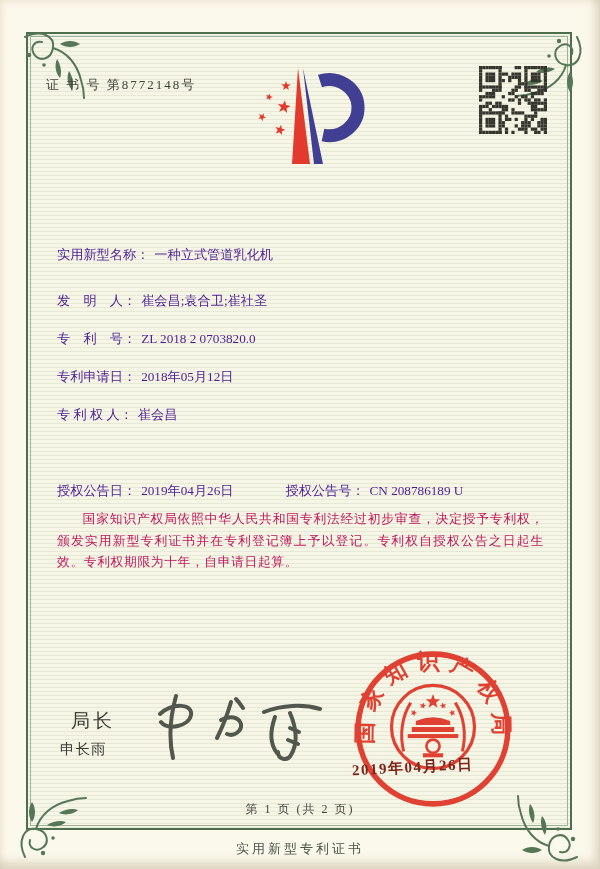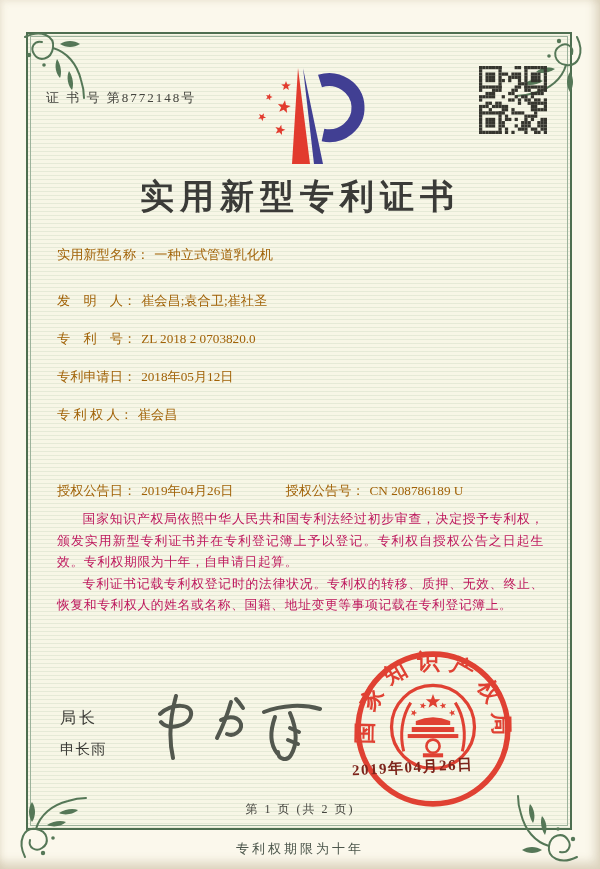--- a/index.html
+++ b/index.html
@@ -18,33 +18,33 @@
       repeating-linear-gradient(0deg, rgba(110,150,110,.13) 0px, rgba(110,150,110,.13) 1px, rgba(255,255,255,0) 1px, rgba(255,255,255,0) 4px),
       #f7f6e6;
     box-sizing:border-box;
   }
   .frame-inner{position:absolute;inset:2px;border:1px solid #9cb29b;}
   .ornament{position:absolute;width:72px;height:72px;pointer-events:none;}
   .orn-tl{left:-10px;top:-4px;transform:rotate(90deg);}
   .orn-tr{left:484px;top:-4px;transform:rotate(180deg);}
   .orn-bl{left:-10px;top:758px;}
   .orn-br{left:484px;top:758px;transform:rotate(270deg);}
-  .cert-no{position:absolute;left:46px;top:76px;font-size:13px;letter-spacing:2px;color:#44443e;margin-top:13px;}
+  .cert-no{position:absolute;left:46px;top:76px;font-size:13px;letter-spacing:2px;color:#44443e;}
   .logo{position:absolute;left:236px;top:66px;width:130px;height:106px;}
   .qr{position:absolute;left:479px;top:66px;width:68px;height:68px;}
   .title{
     position:absolute;left:0;top:174px;width:600px;margin:0;
     text-align:center;font-size:34px;font-weight:700;color:#3b3b38;letter-spacing:6px;
   }
-  .row{position:absolute;left:57px;font-size:13.2px;color:#a16207;white-space:nowrap;}
+  .row{position:absolute;left:57px;font-size:13.2px;color:#4c1d95;white-space:nowrap;}
   .row .val{margin-left:5px;}
   .row .lbl2{margin-left:52px;}
   .paras{position:absolute;left:57px;top:509px;width:487px;color:#be185d;}
   .paras p{margin:0;font-size:12.8px;line-height:21.5px;text-indent:2em;text-align:justify;letter-spacing:.6px;}
-  .sig-role{position:absolute;left:60px;top:708px;font-size:16px;color:#3c3c37;letter-spacing:3px;font-family:Liberation Mono, monospace;}
+  .sig-role{position:absolute;left:71px;top:708px;font-size:19px;color:#3c3c37;letter-spacing:3px;font-family:Liberation Mono, monospace;}
   .sig-name{position:absolute;left:60px;top:740px;font-size:14.5px;color:#3c3c37;letter-spacing:1px;}
   .sig-hand{position:absolute;left:138px;top:686px;}
   .seal{position:absolute;left:348px;top:644px;width:170px;height:170px;opacity:.95;}
   .seal-date{
     position:absolute;left:352px;top:758px;font-size:15px;font-weight:700;
     color:#7d241b;letter-spacing:1.5px;transform:rotate(-3deg);z-index:5;
   }
   .page-no{position:absolute;left:0;top:801px;width:600px;text-align:center;font-size:12px;color:#45453f;letter-spacing:2px;}
   .back-note{position:absolute;left:0;top:840px;width:600px;text-align:center;font-size:13px;color:#4c564b;letter-spacing:3px;}
 </style>
@@ -343,21 +343,20 @@
         <rect x="6.48" y="58.29" width="3.24" height="3.24" fill="#35352e"></rect>
         <rect x="9.71" y="51.81" width="3.24" height="3.24" fill="#35352e"></rect>
         <rect x="9.71" y="55.05" width="3.24" height="3.24" fill="#35352e"></rect>
         <rect x="9.71" y="58.29" width="3.24" height="3.24" fill="#35352e"></rect>
         <rect x="12.95" y="51.81" width="3.24" height="3.24" fill="#35352e"></rect>
         <rect x="12.95" y="55.05" width="3.24" height="3.24" fill="#35352e"></rect>
         <rect x="12.95" y="58.29" width="3.24" height="3.24" fill="#35352e"></rect>
       </svg>
   </div>
 
-  <h1 class="title">实用新型专利证书</h1>
 
   <div class="row" style="top:246px">
     <span class="lbl">实用新型名称：</span><span class="val">一种立式管道乳化机</span>
   </div>
   <div class="row" style="top:292px">
     <span class="lbl">发　明　人：</span><span class="val">崔会昌;袁合卫;崔社圣</span>
   </div>
   <div class="row" style="top:330px">
     <span class="lbl">专　利　号：</span><span class="val">ZL 2018 2 0703820.0</span>
   </div>
@@ -366,21 +365,20 @@
   </div>
   <div class="row" style="top:406px">
     <span class="lbl">专 利 权 人：</span><span class="val">崔会昌</span>
   </div>
   <div class="row" style="top:482px">
     <span class="lbl">授权公告日：</span><span class="val">2019年04月26日</span><span class="lbl2">授权公告号：</span><span class="val">CN 208786189 U</span>
   </div>
 
   <div class="paras">
     <p>国家知识产权局依照中华人民共和国专利法经过初步审查，决定授予专利权，颁发实用新型专利证书并在专利登记簿上予以登记。专利权自授权公告之日起生效。专利权期限为十年，自申请日起算。</p>
-    <p>专利证书记载专利权登记时的法律状况。专利权的转移、质押、无效、终止、恢复和专利权人的姓名或名称、国籍、地址变更等事项记载在专利登记簿上。</p>
   </div>
 
   <div class="sig-role">局长</div>
   <div class="sig-name">申长雨</div>
 
   <svg class="sig-hand" width="200" height="86" viewBox="0 0 200 86">
     <g stroke="#42473f" stroke-width="4" fill="none" stroke-linecap="round" stroke-linejoin="round" opacity=".9">
       <path d="M38,10 C33,28 30,50 35,72"></path>
       <path d="M22,28 C34,17 55,17 53,29 C51,40 30,45 23,36"></path>
       <path d="M93,16 C89,30 84,42 79,52"></path>
@@ -416,14 +414,14 @@
         <path d="M-29,24 C-33,8 -31,-10 -22,-24" fill="none" stroke-width="3"></path>
         <path d="M29,24 C33,8 31,-10 22,-24" fill="none" stroke-width="3"></path>
         <circle cx="0" cy="19" r="6.5" fill="none" stroke-width="2.6"></circle>
         <rect x="-10" y="26" width="20" height="4" stroke="none"></rect>
       </g>
     </svg>
   </div>
   <div class="seal-date">2019年04月26日</div>
 
   <div class="page-no">第 1 页 (共 2 页)</div>
-  <div class="back-note">专利权期限为十年</div>
+  <div class="back-note">实用新型专利证书</div>
 </div>
 
 </body></html>

